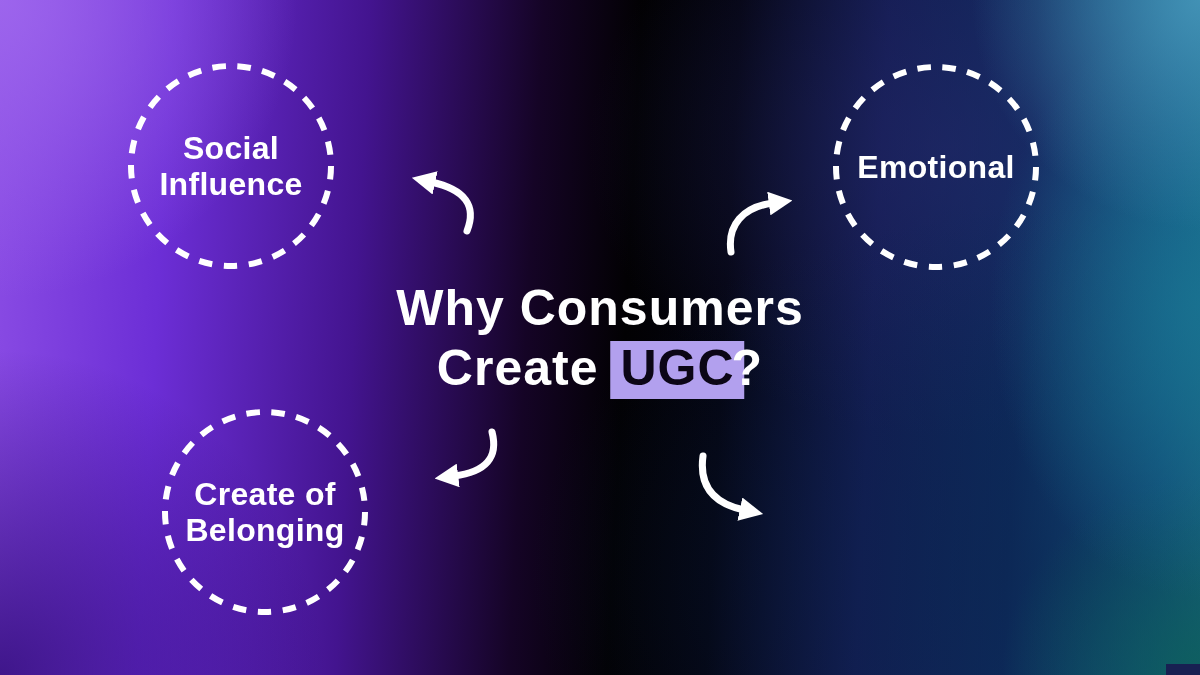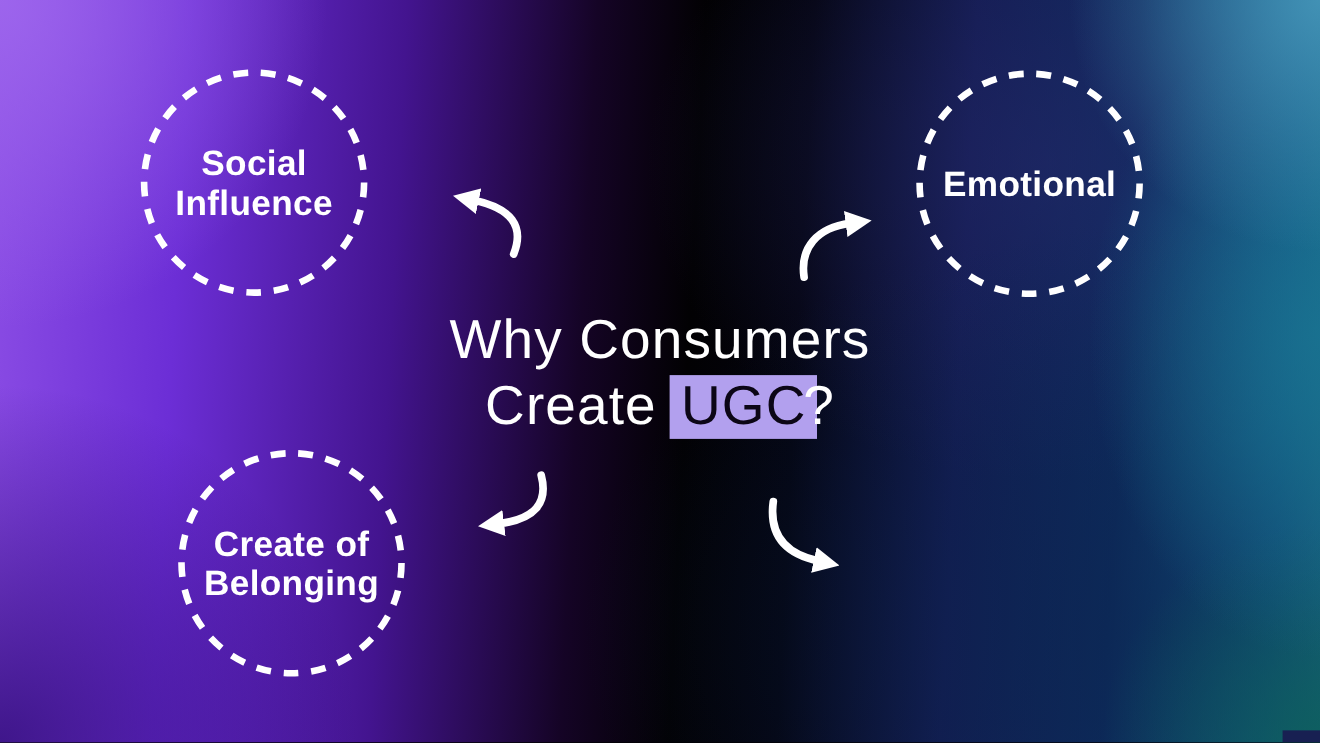--- a/index.html
+++ b/index.html
@@ -27,21 +27,21 @@
   
   .title {
     position: absolute;
     left: 50%;
     top: 278px;
     transform: translateX(-50%);
     margin: 0;
     text-align: center;
     color: #ffffff;
     font-size: 50px;
-    font-weight: 400;
+    font-weight: 700;
     letter-spacing: 1px;
     line-height: 60px;
     white-space: nowrap;
   }
   .t-line { display: block; }
   .hl {
     display: inline-block;
     background: #b2a0ee;
     color: #0c0616;
     padding: 1px 10px 5px 10px;

